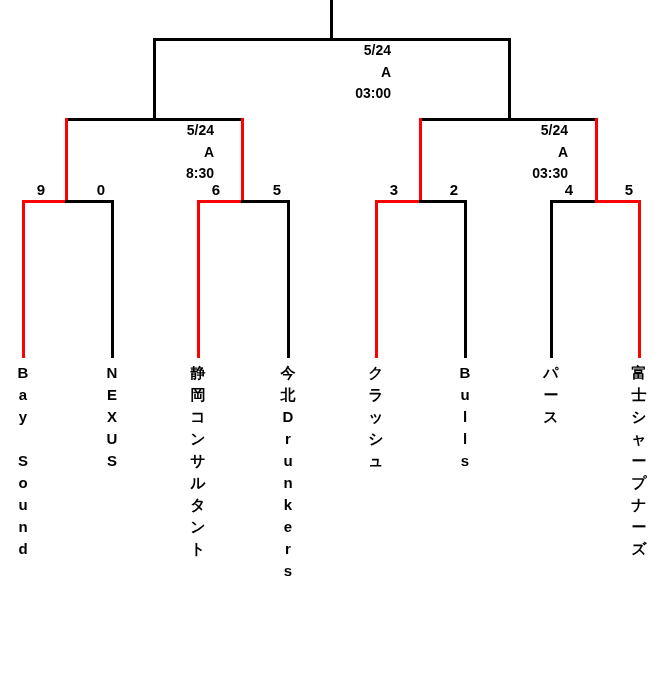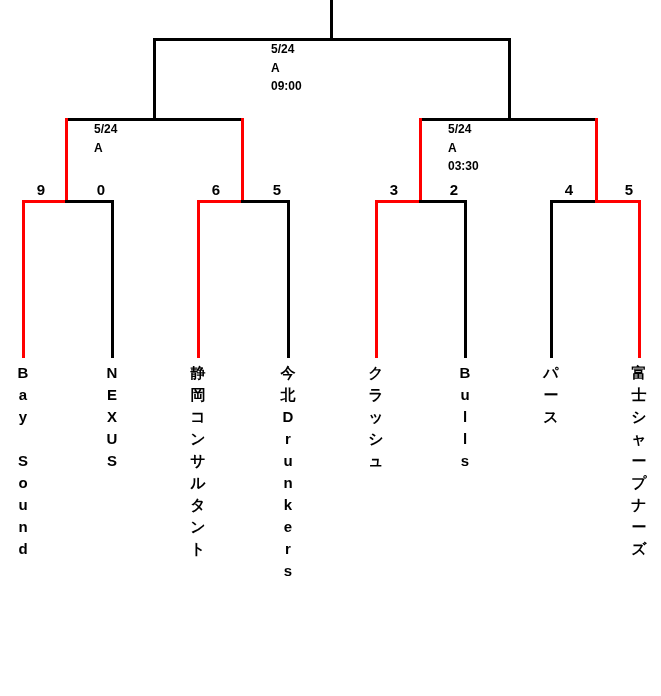--- a/index.html
+++ b/index.html
@@ -16,22 +16,22 @@
     font-size:15px;
     font-weight:bold;
     line-height:1;
     text-align:center;
     width:34px;
     color:#000;
   }
 
   .matchinfo{
     position:absolute;
-    text-align:left;
-    font-size:12px;
+    text-align:right;
+    font-size:14px;
     font-weight:bold;
     line-height:1.55;
     color:#000;
     width:120px;
   }
   .matchinfo span{display:block;}
 
   .teamname{
     position:absolute;
     font-size:15px;
@@ -51,30 +51,31 @@
 <div id="bracket">
 
   <div class="vline" style="left:330px;top:0px;height:40px;"></div>
   <div class="hline" style="left:153px;top:38px;width:358px;"></div>
   <div class="vline" style="left:153px;top:38px;height:83px;"></div>
   <div class="vline" style="left:508px;top:38px;height:83px;"></div>
 
   <div class="matchinfo" style="left:271px;top:40px;">
     <span>5/24</span>
     <span>A</span>
-    <span>09:00</span>
+    <span>03:00</span>
   </div>
 
   <div class="hline" style="left:65px;top:118px;width:179px;"></div>
   <div class="vline red" style="left:65px;top:118px;height:85px;"></div>
   <div class="vline red" style="left:241px;top:118px;height:85px;"></div>
 
   <div class="matchinfo" style="left:94px;top:120px;">
     <span>5/24</span>
     <span>A</span>
+    <span>8:30</span>
   </div>
 
   <div class="hline" style="left:419px;top:118px;width:179px;"></div>
   <div class="vline red" style="left:419px;top:118px;height:85px;"></div>
   <div class="vline red" style="left:595px;top:118px;height:85px;"></div>
 
   <div class="matchinfo" style="left:448px;top:120px;">
     <span>5/24</span>
     <span>A</span>
     <span>03:30</span>

